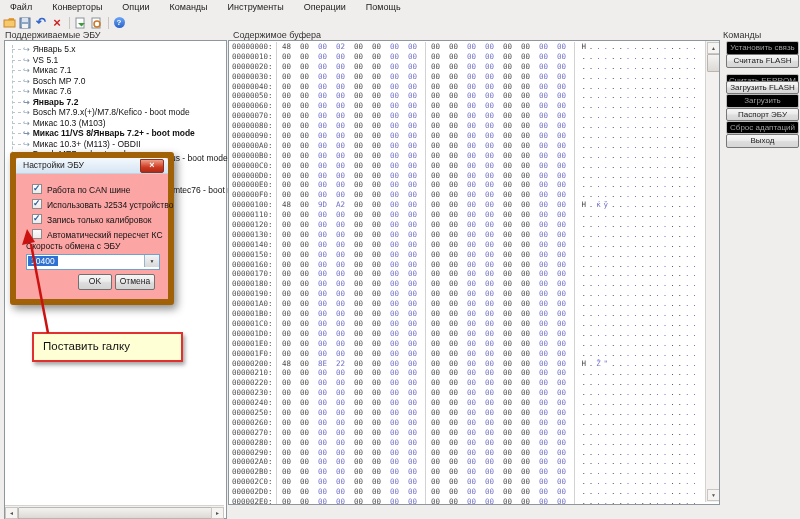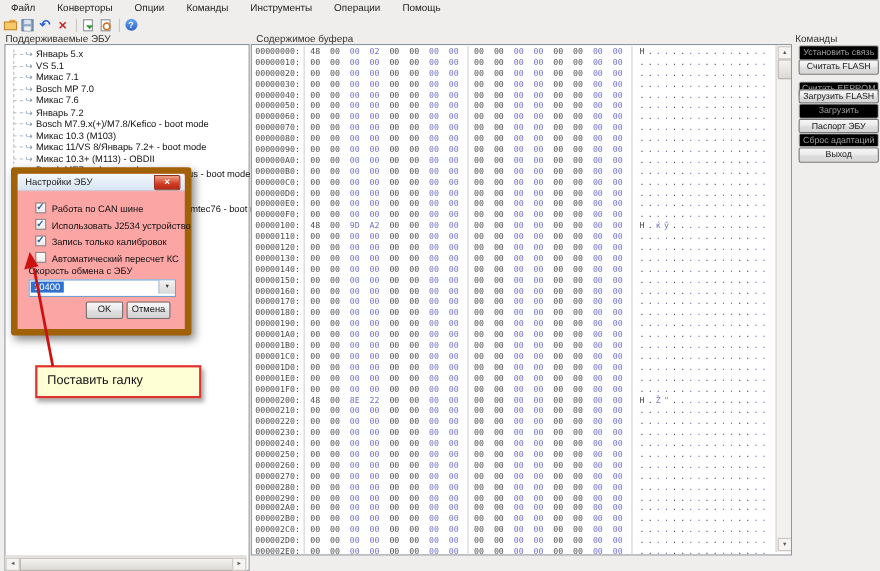--- a/index.html
+++ b/index.html
@@ -127,24 +127,24 @@
   <div class="sec-label" style="left:723px;top:30px;">Команды</div>
 
   <div class="tree-panel">
     <div class="tree-trunk"></div>
     <div id="treeItems">
         <div class="trow" style="top: 3px;"><span class="node-icon">↪</span><span class="node-label">Январь 5.x</span></div>
         <div class="trow" style="top: 13.5px;"><span class="node-icon">↪</span><span class="node-label">VS 5.1</span></div>
         <div class="trow" style="top: 24px;"><span class="node-icon">↪</span><span class="node-label">Микас 7.1</span></div>
         <div class="trow" style="top: 34.5px;"><span class="node-icon">↪</span><span class="node-label">Bosch MP 7.0</span></div>
         <div class="trow" style="top: 45px;"><span class="node-icon">↪</span><span class="node-label">Микас 7.6</span></div>
-        <div class="trow" style="top: 55.5px;"><span class="node-icon">↪</span><span class="node-label">Январь 7.2</span></div>
+        <div class="trow" style="top: 55.5px; font-weight: bold;"><span class="node-icon">↪</span><span class="node-label">Январь 7.2</span></div>
         <div class="trow" style="top: 66px;"><span class="node-icon">↪</span><span class="node-label">Bosch M7.9.x(+)/M7.8/Kefico - boot mode</span></div>
         <div class="trow" style="top: 76.5px;"><span class="node-icon">↪</span><span class="node-label">Микас 10.3 (M103)</span></div>
-        <div class="trow" style="top: 87px;"><span class="node-icon">↪</span><span class="node-label">Микас 11/VS 8/Январь 7.2+ - boot mode</span></div>
+        <div class="trow" style="top: 87px; font-weight: bold;"><span class="node-icon">↪</span><span class="node-label">Микас 11/VS 8/Январь 7.2+ - boot mode</span></div>
         <div class="trow" style="top: 97.5px;"><span class="node-icon">↪</span><span class="node-label">Микас 10.3+ (M113) - OBDII</span></div>
         <div class="trow" style="top: 108px;"><span class="node-icon">↪</span><span class="node-label">Bosch ME7.x - boot mode</span></div>
         <div class="tree-frag" style="top: 112px;">us - boot mode</div>
         <div class="tree-frag" style="top: 144px;">imtec76 - boot mode</div>
       </div>
     <div class="hscroll">
       <span class="hs-arrow" style="left:0;">◄</span>
       <span class="hs-thumb"></span>
       <span class="hs-arrow" style="right:0;">►</span>
     </div>

